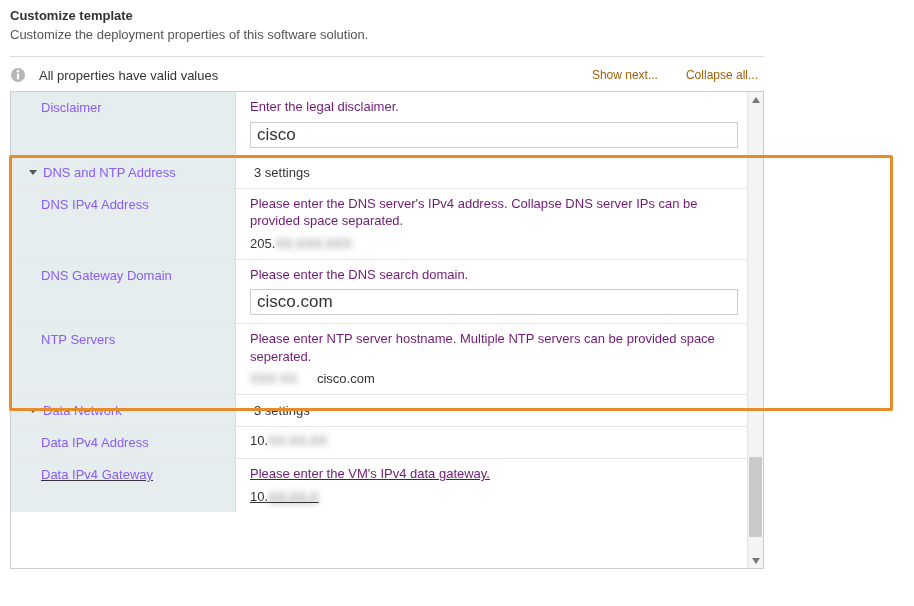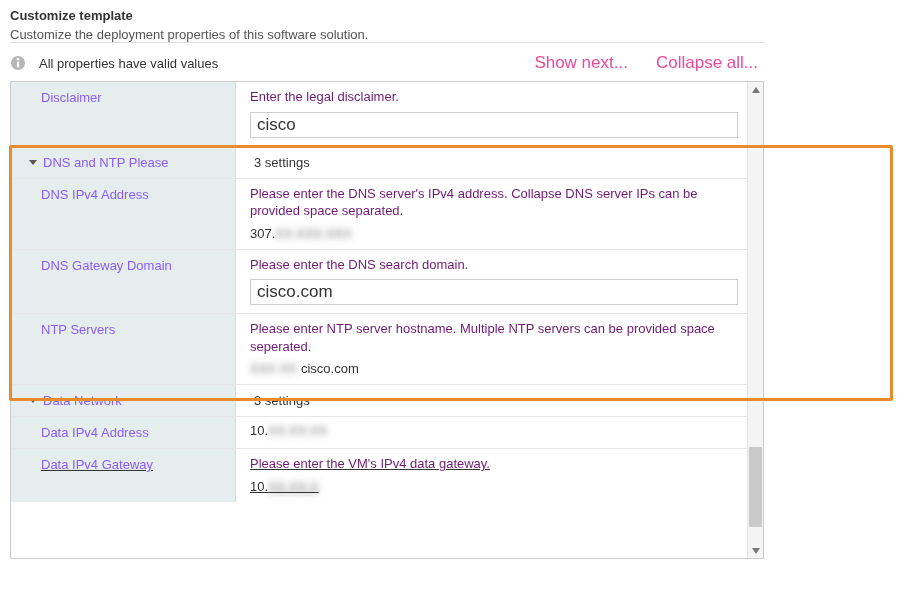--- a/index.html
+++ b/index.html
@@ -18,20 +18,21 @@
       position: relative;
     }
     .title {
       font-weight: bold;
       font-size: 13px;
       margin-bottom: 4px;
     }
     .subtitle {
       font-size: 13px;
       color: #555;
+      margin-bottom: 14px;
     }
     hr.sep {
       border: none;
       border-top: 1px solid #ddd;
       margin: 0 0 8px 0;
     }
     .status-bar {
       display: flex;
       align-items: center;
       justify-content: space-between;
@@ -52,23 +53,23 @@
     }
     .status-text {
       color: #333;
     }
     .status-right {
       display: flex;
       gap: 28px;
       margin-right: 6px;
     }
     .link {
-      color: #ec4899;
+      color: #a16207;
       cursor: pointer;
-      font-size: 17px;
+      font-size: 12px;
     }
     .grid-wrap {
       position: relative;
       border: 1px solid #ccc;
       height: 478px;
       box-sizing: border-box;
     }
     .grid-scroll {
       position: absolute;
       top: 0;
@@ -217,51 +218,51 @@
         <div class="lcol field">Disclaimer</div>
         <div class="rcol">
           <div class="desc">Enter the legal disclaimer.</div>
           <input class="field-input" type="text" value="cisco" style="">
         </div>
       </div>
 
       <div class="row sec-header">
         <div class="lcol">
           <span class="collapse-icon"></span>
-          <span>DNS and NTP Please</span>
+          <span>DNS and NTP Address</span>
         </div>
         <div class="rcol">
           <div class="count">3 settings</div>
         </div>
       </div>
 
       <div class="row">
         <div class="lcol field">DNS IPv4 Address</div>
         <div class="rcol">
           <div class="desc">Please enter the DNS server's IPv4 address. Collapse DNS server IPs can be provided space separated.</div>
           <div class="field-input" style="display:flex;align-items:center;">
-            <span>307.</span>
+            <span>205.</span>
               <span class="blur">XX.XXX.XXX</span>
           </div>
         </div>
       </div>
 
       <div class="row">
         <div class="lcol field">DNS Gateway Domain</div>
         <div class="rcol">
           <div class="desc">Please enter the DNS search domain.</div>
           <input class="field-input" type="text" value="cisco.com" style="">
         </div>
       </div>
 
       <div class="row">
         <div class="lcol field">NTP Servers</div>
         <div class="rcol">
           <div class="desc">Please enter NTP server hostname. Multiple NTP servers can be provided space seperated.</div>
-          <div class="field-input" style="display:flex;align-items:center;gap:4px;">
+          <div class="field-input" style="display:flex;align-items:center;gap:20px;">
             <span class="blur">XXX XX</span>
             <span>cisco.com</span>
           </div>
         </div>
       </div>
 
       <div class="row sec-header">
         <div class="lcol">
           <span class="collapse-icon"></span>
           <span>Data Network</span>

